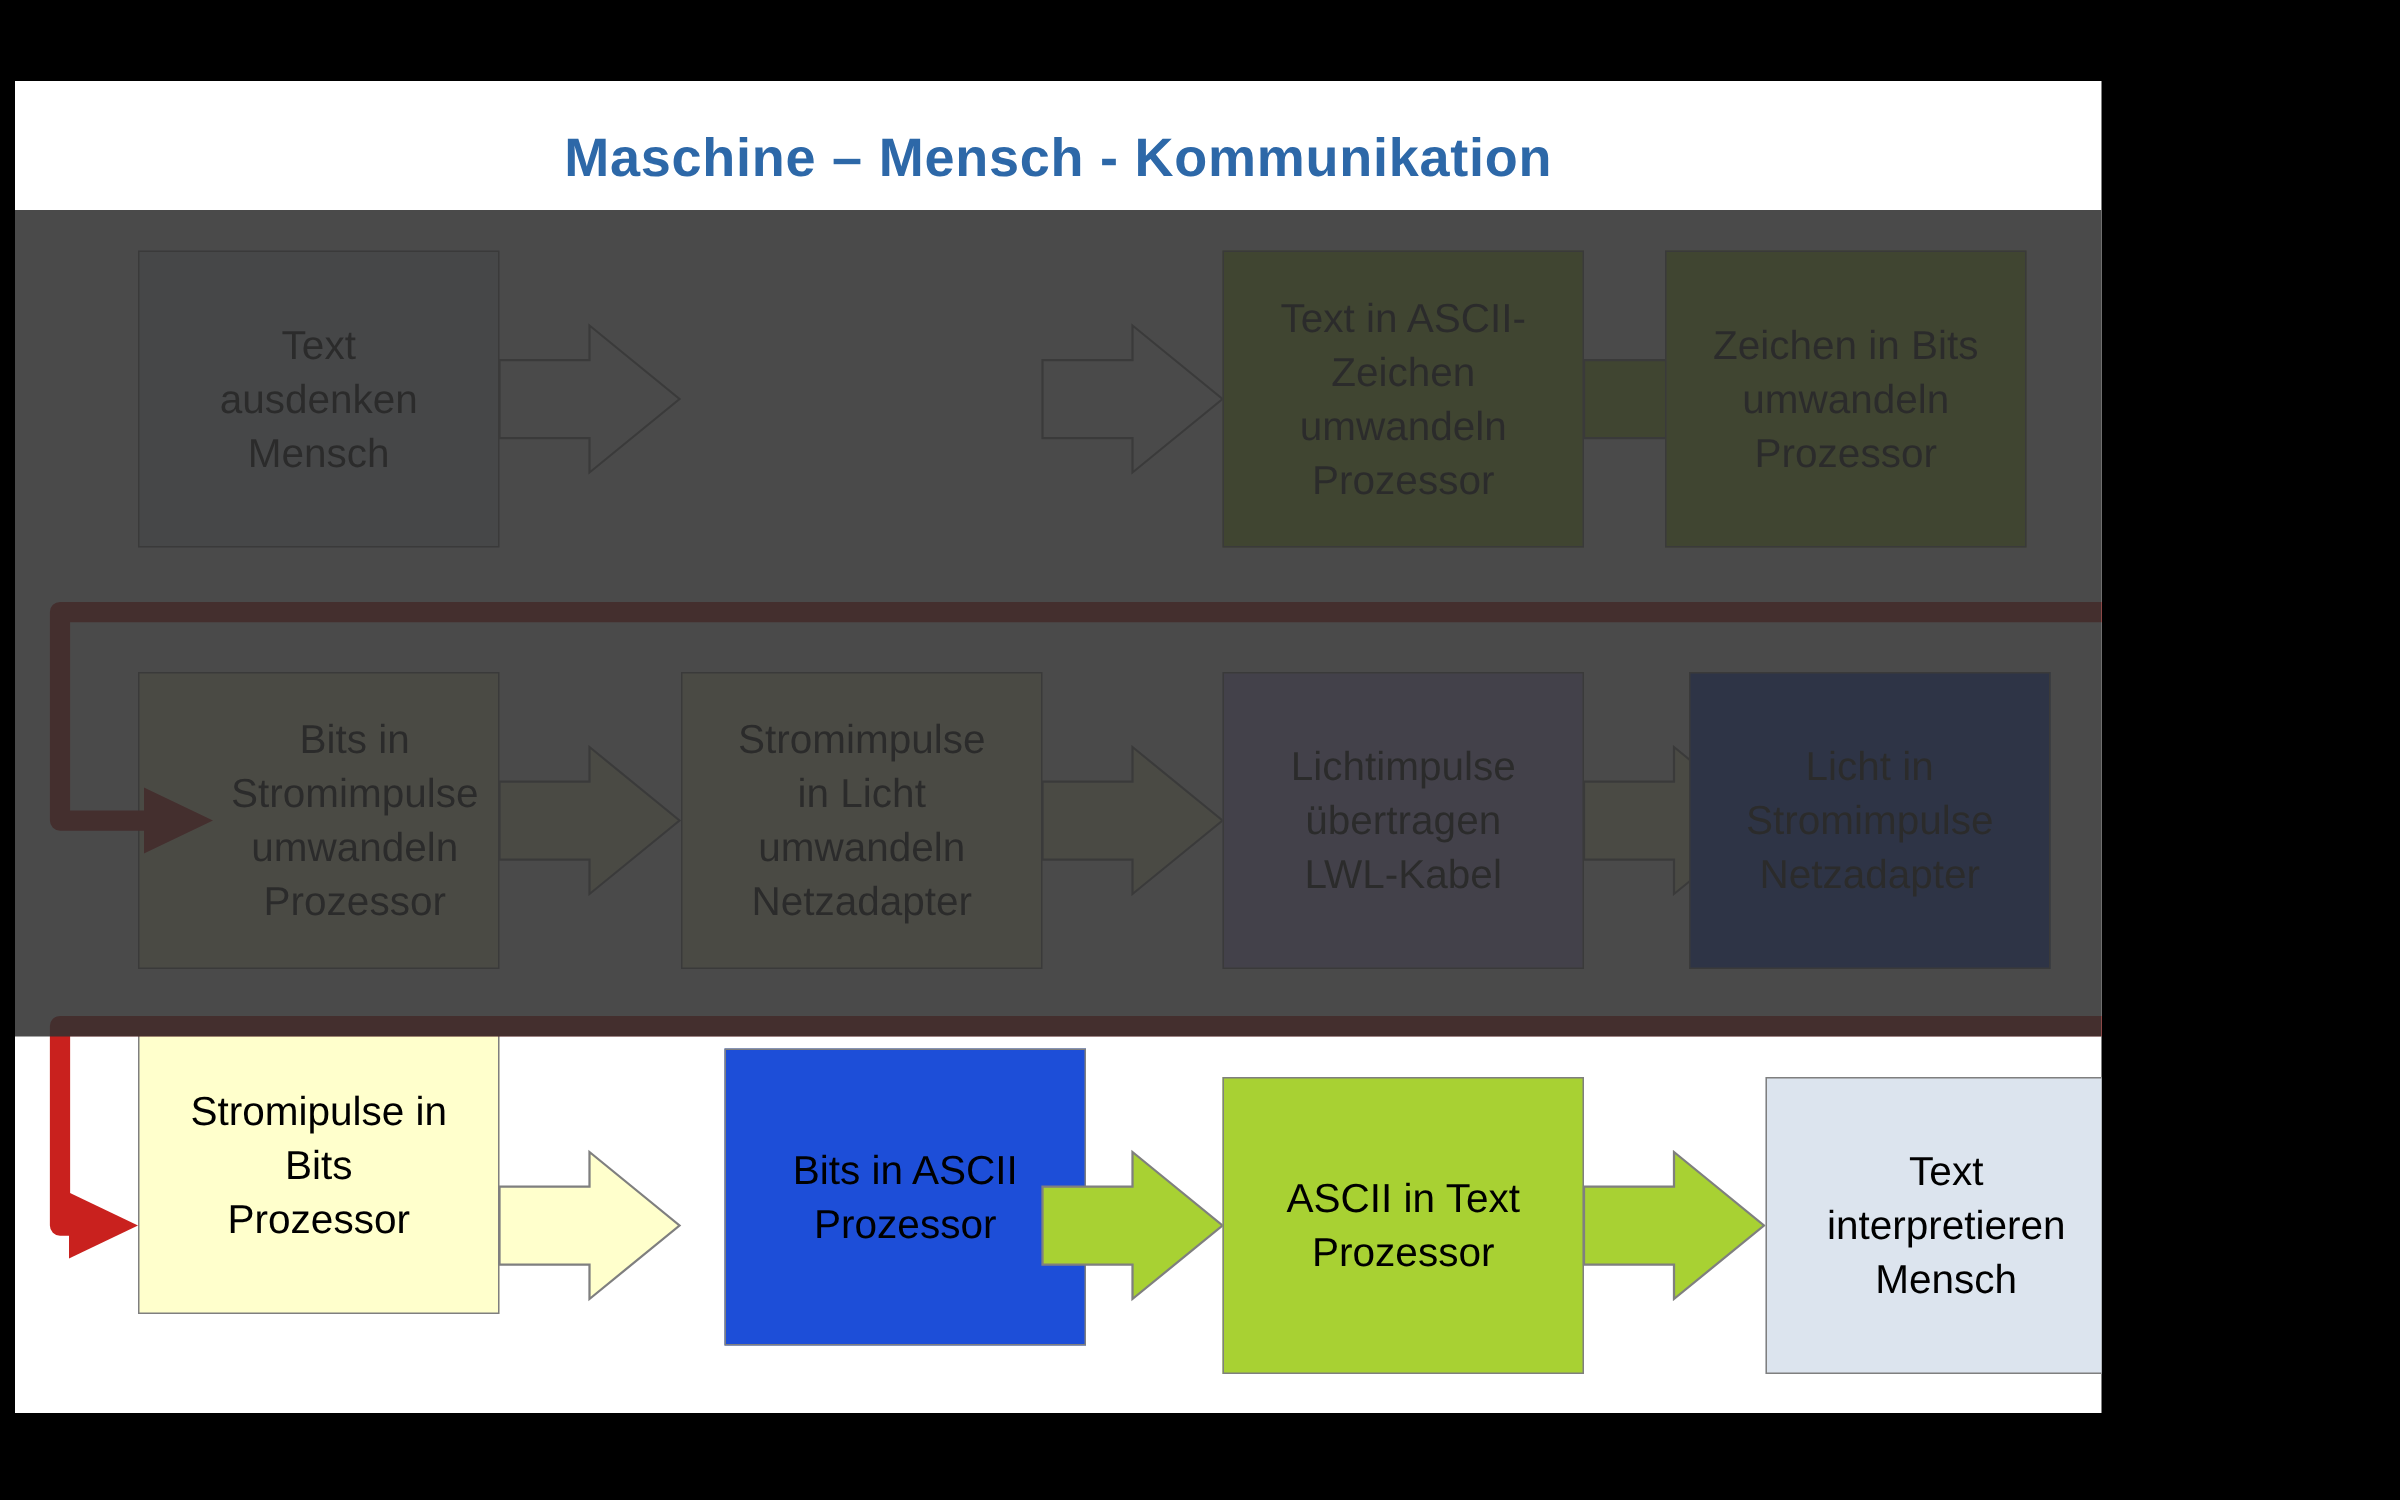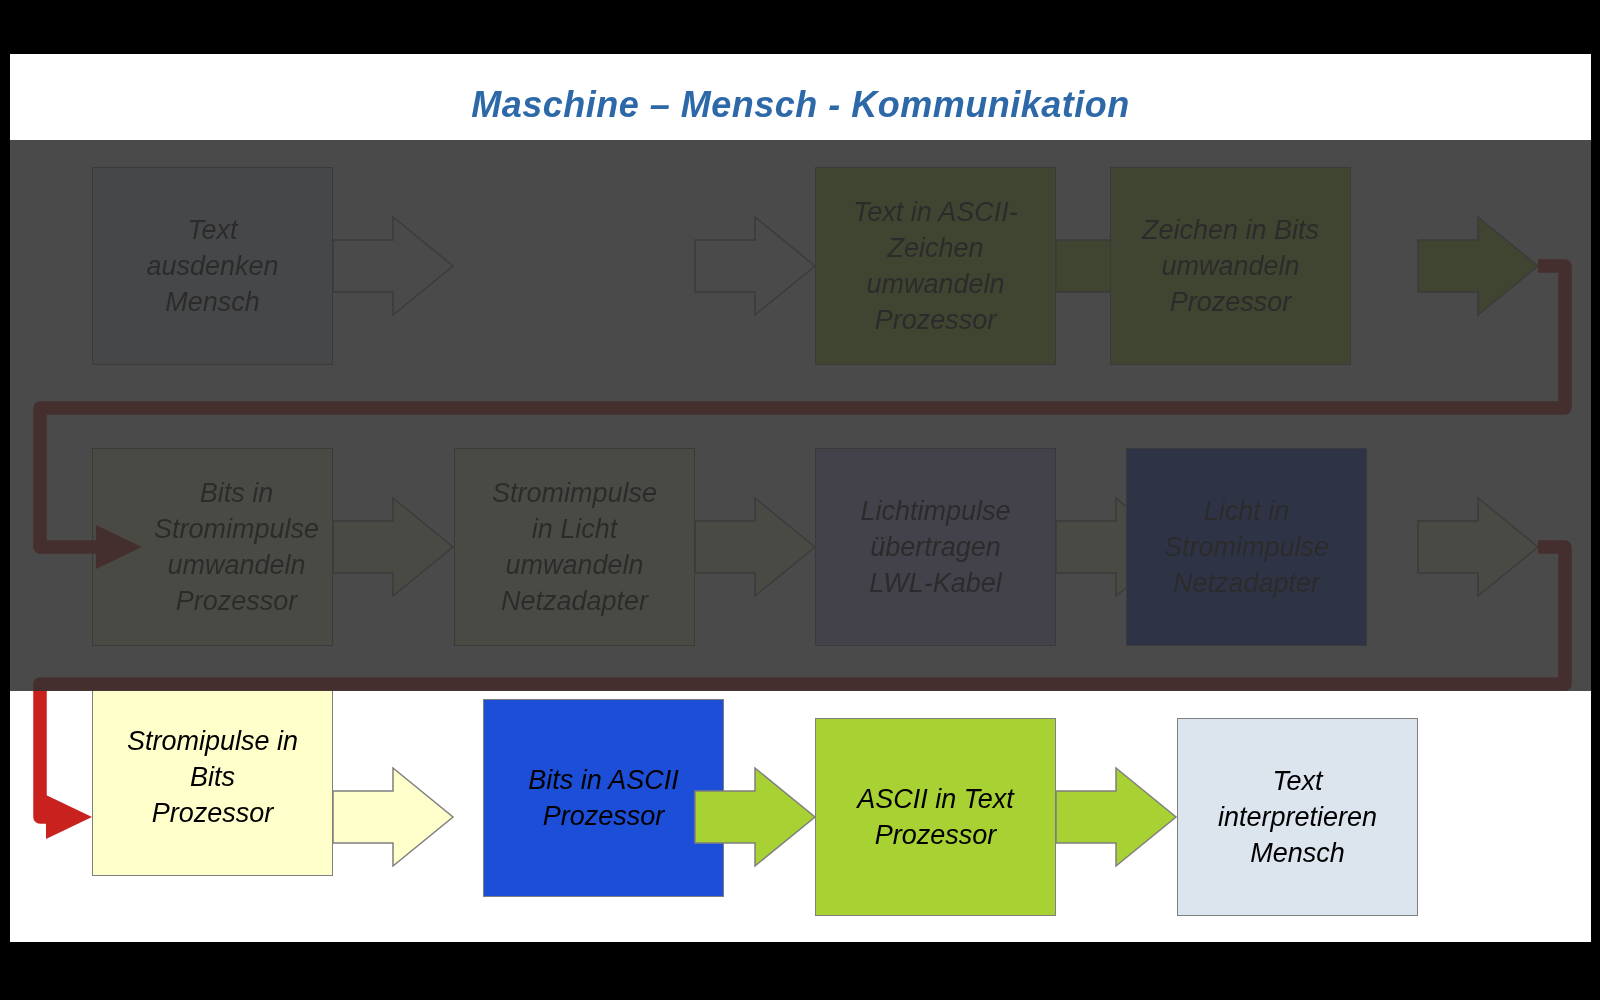--- a/index.html
+++ b/index.html
@@ -1,22 +1,22 @@
 <!DOCTYPE html>
 <html><head>
 <meta charset="utf-8">
 <style>
   html,body{margin:0;padding:0;}
   body{
     width:1600px;height:1000px;background:#000;position:relative;overflow:hidden;
     font-family:"Liberation Sans","DejaVu Sans",sans-serif;
   }
   .slide{
-    position:absolute;left:10px;top:54px;width:1581px;height:888px;
-    background:#FFFFFF;overflow:hidden;font-style:italic;
+    position:absolute;left:10px;top:54px;width:1391px;height:888px;
+    background:#FFFFFF;overflow:hidden;
   }
   .title{
     position:absolute;left:0;top:30px;width:100%;text-align:center;
     font-size:36px;font-weight:bold;letter-spacing:0.5px;
   }
   .box{
     position:absolute;width:241px;height:198px;box-sizing:border-box;
     border:1.5px solid transparent;display:flex;align-items:center;justify-content:center;
     text-align:center;
   }

